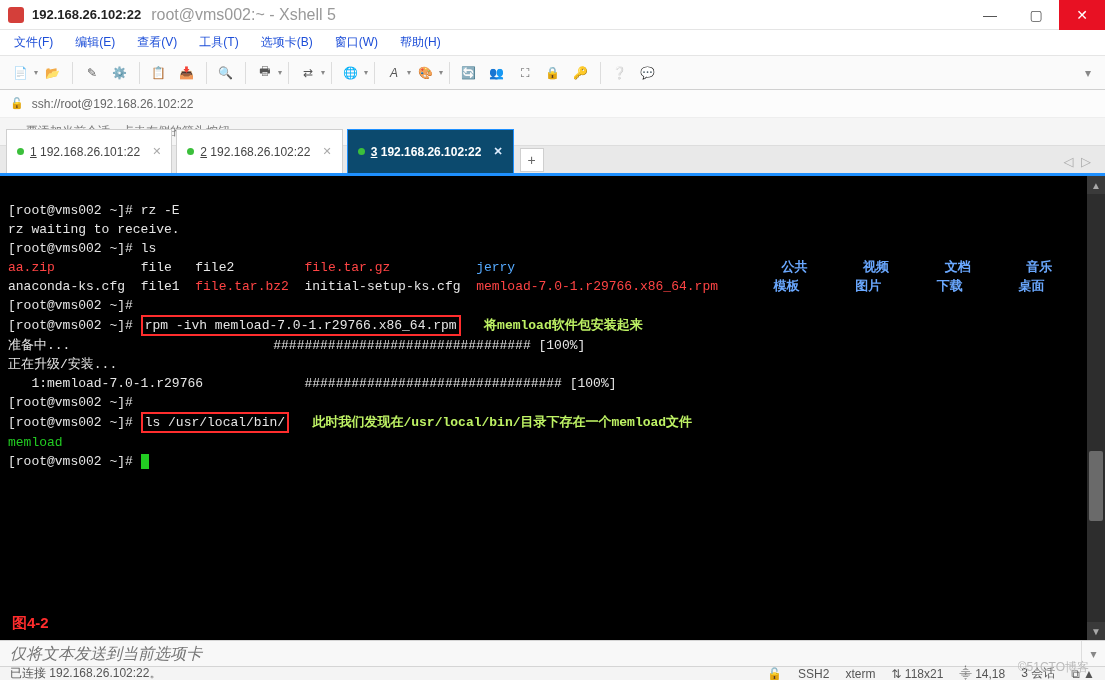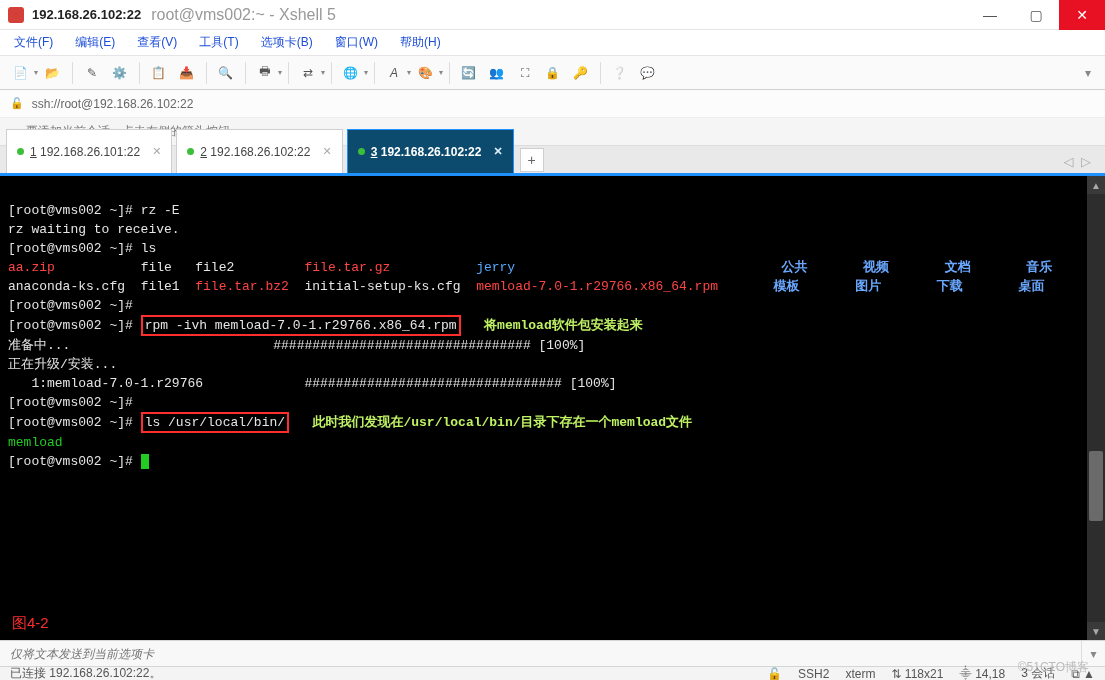--- a/index.html
+++ b/index.html
@@ -53,26 +53,26 @@
   .sb-thumb { position:absolute; left:2px; right:2px; top:60%; height:70px; background:#6a6a6a; border-radius:2px; }
 
   .c-white { color:#e5e5e5; }
   .c-cyan  { color:#55aaff; }
   .c-red   { color:#ff4444; }
   .c-green { color:#22cc22; }
   .c-bluebold { color:#6aa8ff; font-weight:bold;margin-left:40px; }
 
   .hibox { border:2px solid #ff2d2d; padding:0 2px; display:inline-block; line-height:17px; }
   .annot { color:#bef264; font-family:Liberation Mono, monospace; font-weight:bold; }
-  .fig-label { position:absolute; left:12px; bottom:8px; color:#ff2d2d; font-family:"Microsoft YaHei",sans-serif; font-weight:normal; font-size:15px; }
+  .fig-label { position:absolute; left:12px; bottom:8px; color:#ff2d2d; font-family:"Microsoft YaHei",sans-serif; font-weight:bold; font-size:15px; }
   .cursor { display:inline-block; width:8px; height:15px; background:#22cc22; vertical-align:middle; }
 
   
   .send-bar { height:26px; display:flex; align-items:center; border-top:1px solid #d5d5d5; background:#f8f8f8; }
-  .send-input { flex:1; border:none; background:transparent; color:#aaa; font-style:italic; padding:0 10px; font-size:12px; outline:none; }
+  .send-input { flex:1; border:none; background:transparent; color:#aaa; font-style:italic; padding:0 10px; font-size:16px; outline:none; }
   .send-caret { width:24px; display:flex; align-items:center; justify-content:center; color:#888; border-left:1px solid #ddd; height:100%; }
 
   
   .status-bar { height:14px; border-top:1px solid #d5d5d5; background:#f4f4f4; display:flex; align-items:center; padding:0 10px; gap:18px; color:#555; font-size:12px; }
   .status-left { }
   .status-right { margin-left:auto; display:flex; align-items:center; gap:16px; }
   .watermark { color:#bbb; position:absolute; right:16px; bottom:4px; font-size:12px; pointer-events:none; }
 
   .u { text-decoration: underline; }
 </style>

